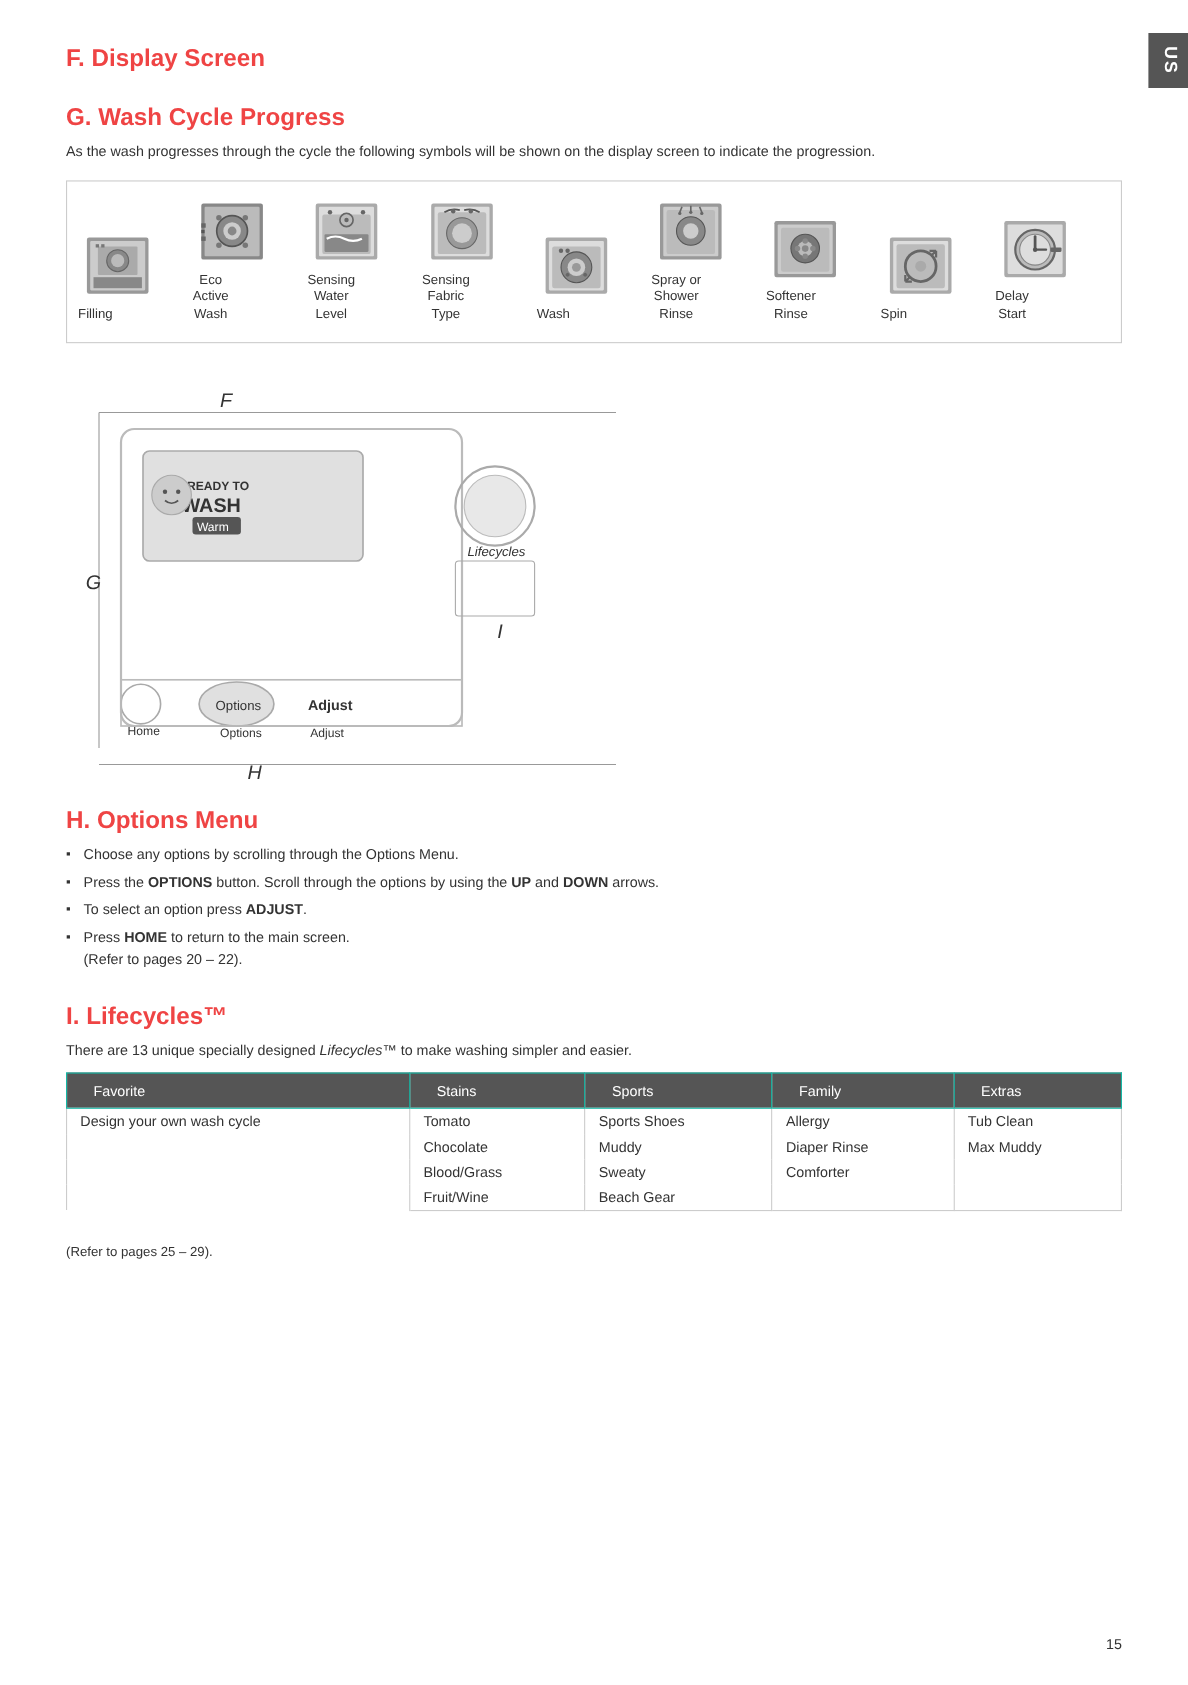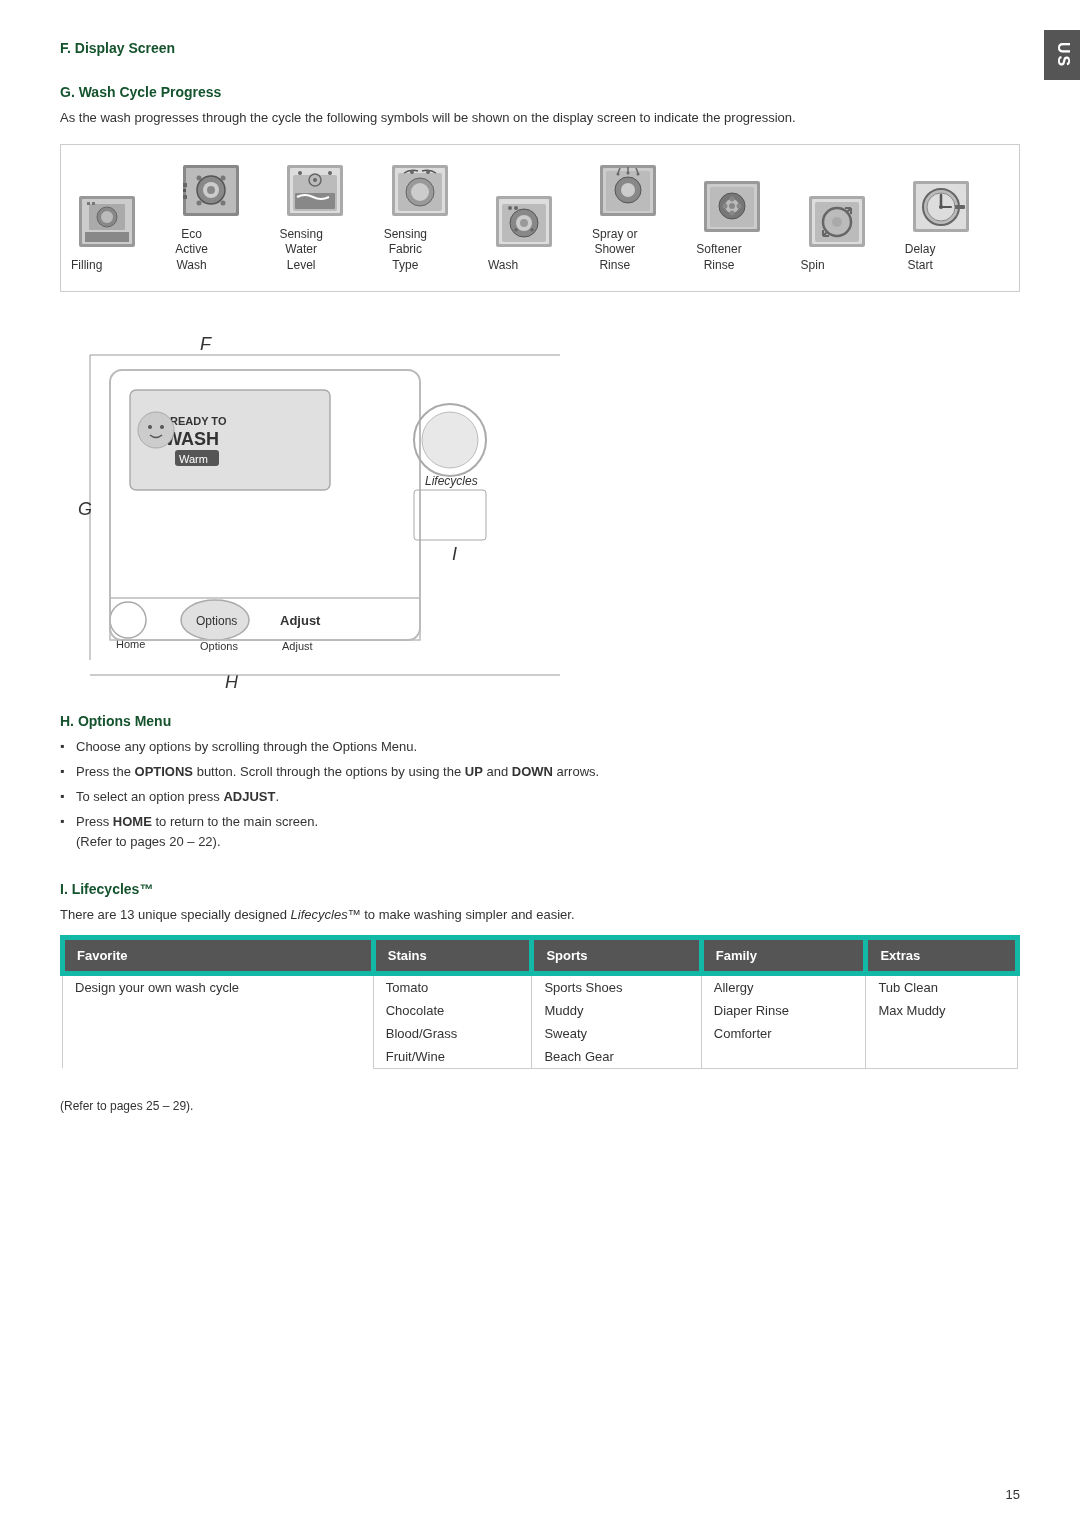--- a/index.html
+++ b/index.html
@@ -24,24 +24,24 @@
       writing-mode: vertical-rl;
       text-orientation: mixed;
       padding: 12px 8px;
       font-size: 16px;
       font-weight: bold;
       letter-spacing: 2px;
       width: 36px;
     }
 
     h2 {
-      font-size: 14px;
+      font-size: 22px;
       font-weight: bold;
       margin-bottom: 8px;
-      color: #14532d;
+      color: #ef4444;
     }
 
     p {
       font-size: 13px;
       line-height: 1.5;
       color: #333;
       margin-bottom: 10px;
     }
 
     section {
@@ -135,24 +135,24 @@
     .lifecycles-table {
       width: 100%;
       border-collapse: collapse;
       margin-top: 10px;
       font-size: 13px;
     }
 
     .lifecycles-table th {
       background: #555;
       color: #fff;
-      padding: 8px 12px;
+      padding: 8px 24px;
       text-align: left;
-      font-weight: bold;
-      border: 5px solid #14b8a6;
+      font-weight: normal;
+      border: 1px solid #14b8a6;
     }
 
     .lifecycles-table td {
       padding: 4px 12px;
       vertical-align: top;
       border-left: 1px solid #ccc;
       border-right: 1px solid #ccc;
     }
 
     .lifecycles-table tr:last-child td {

